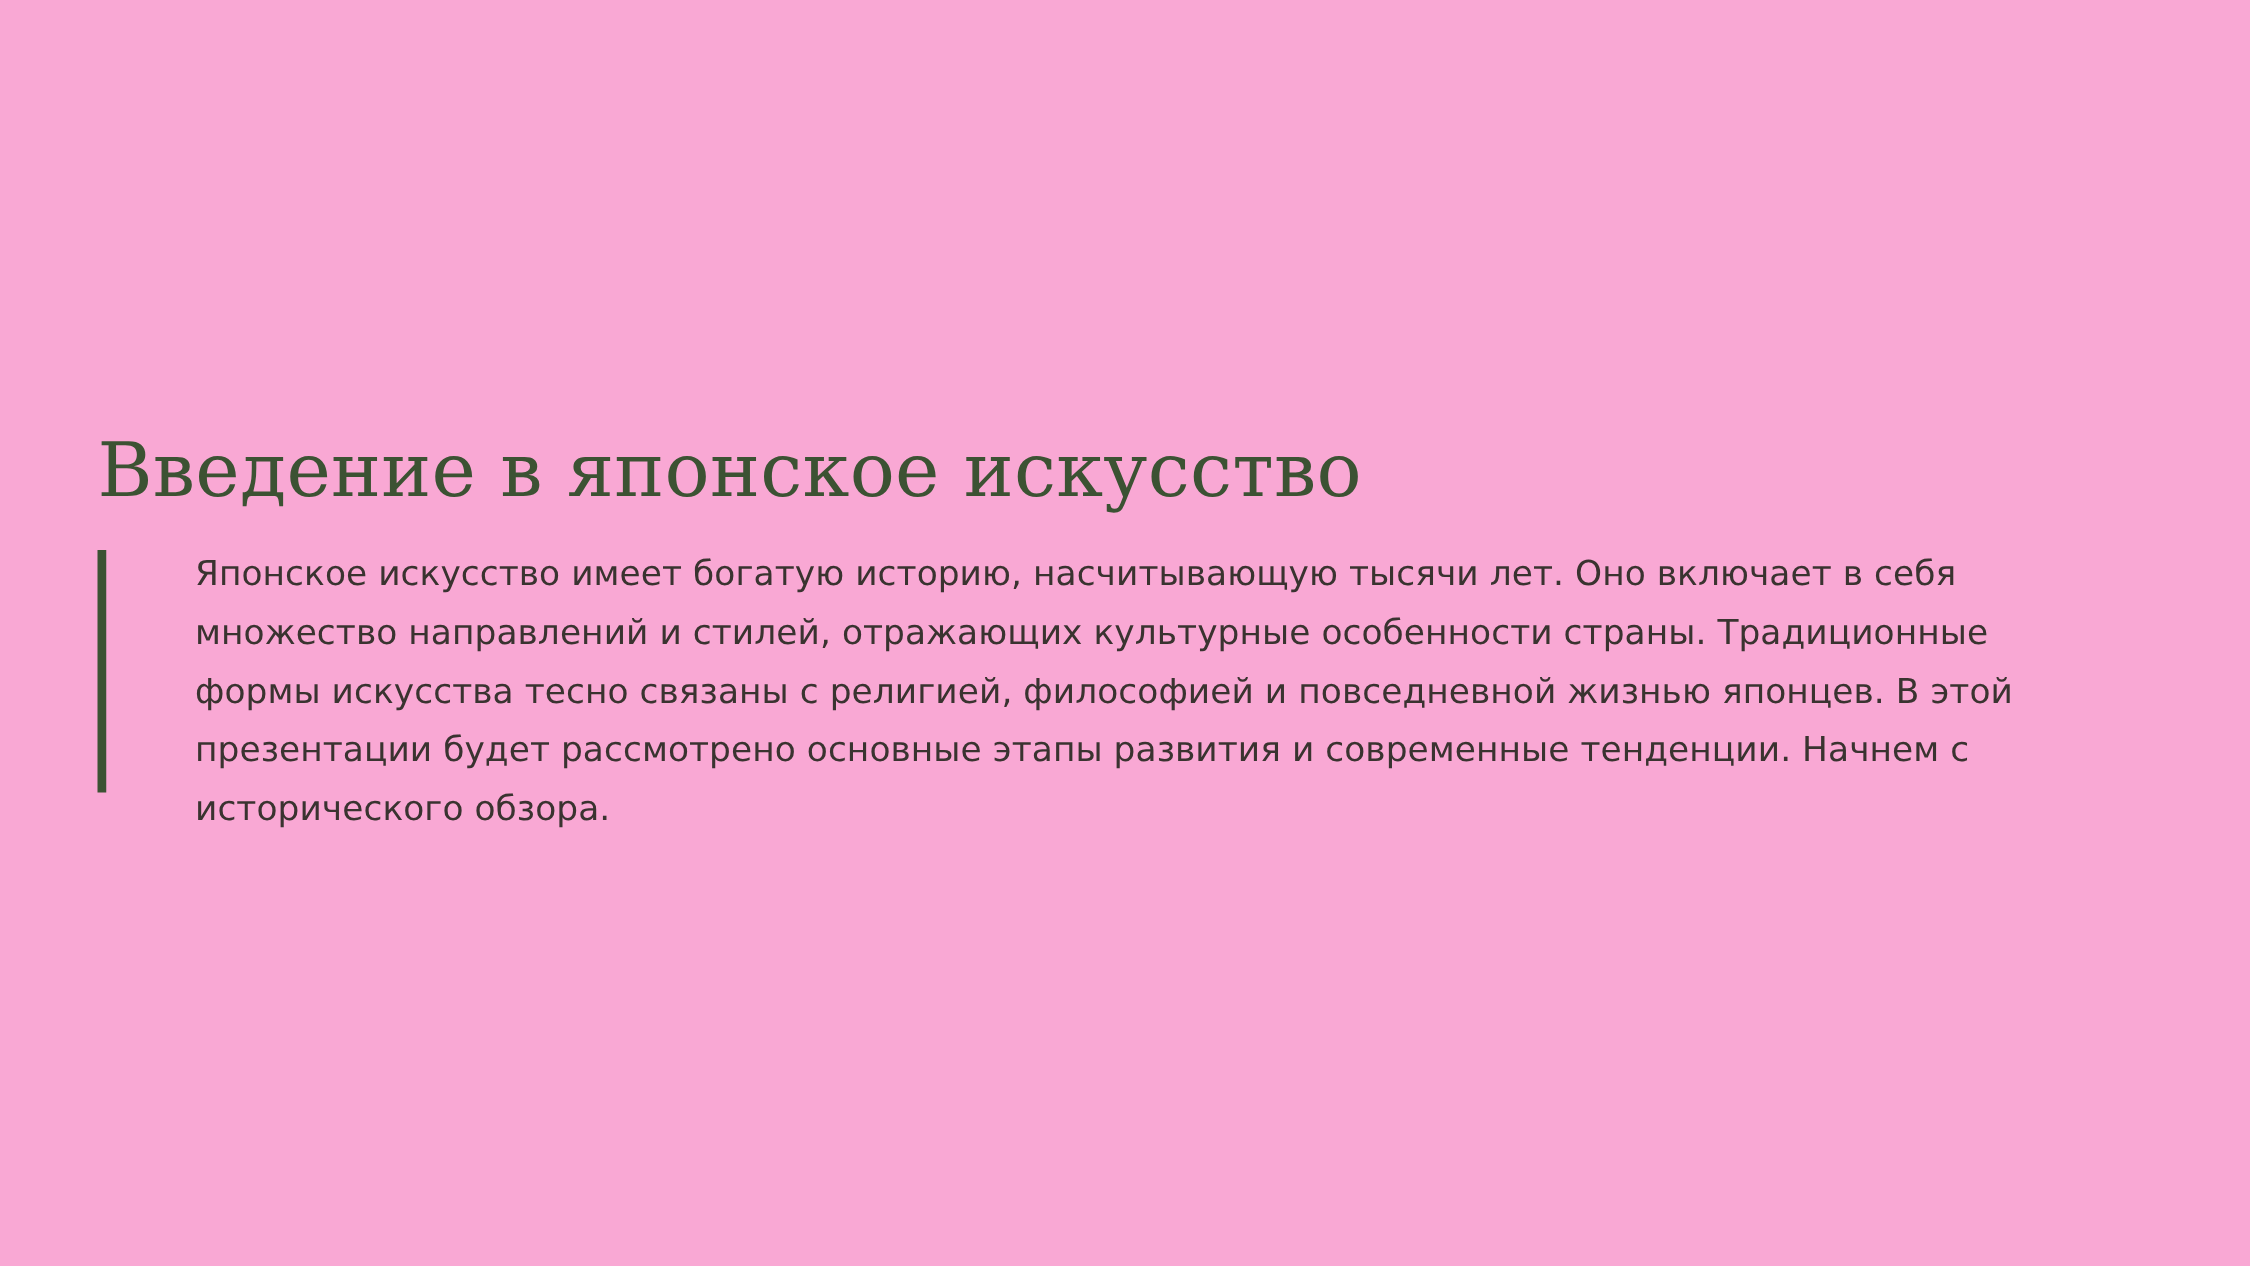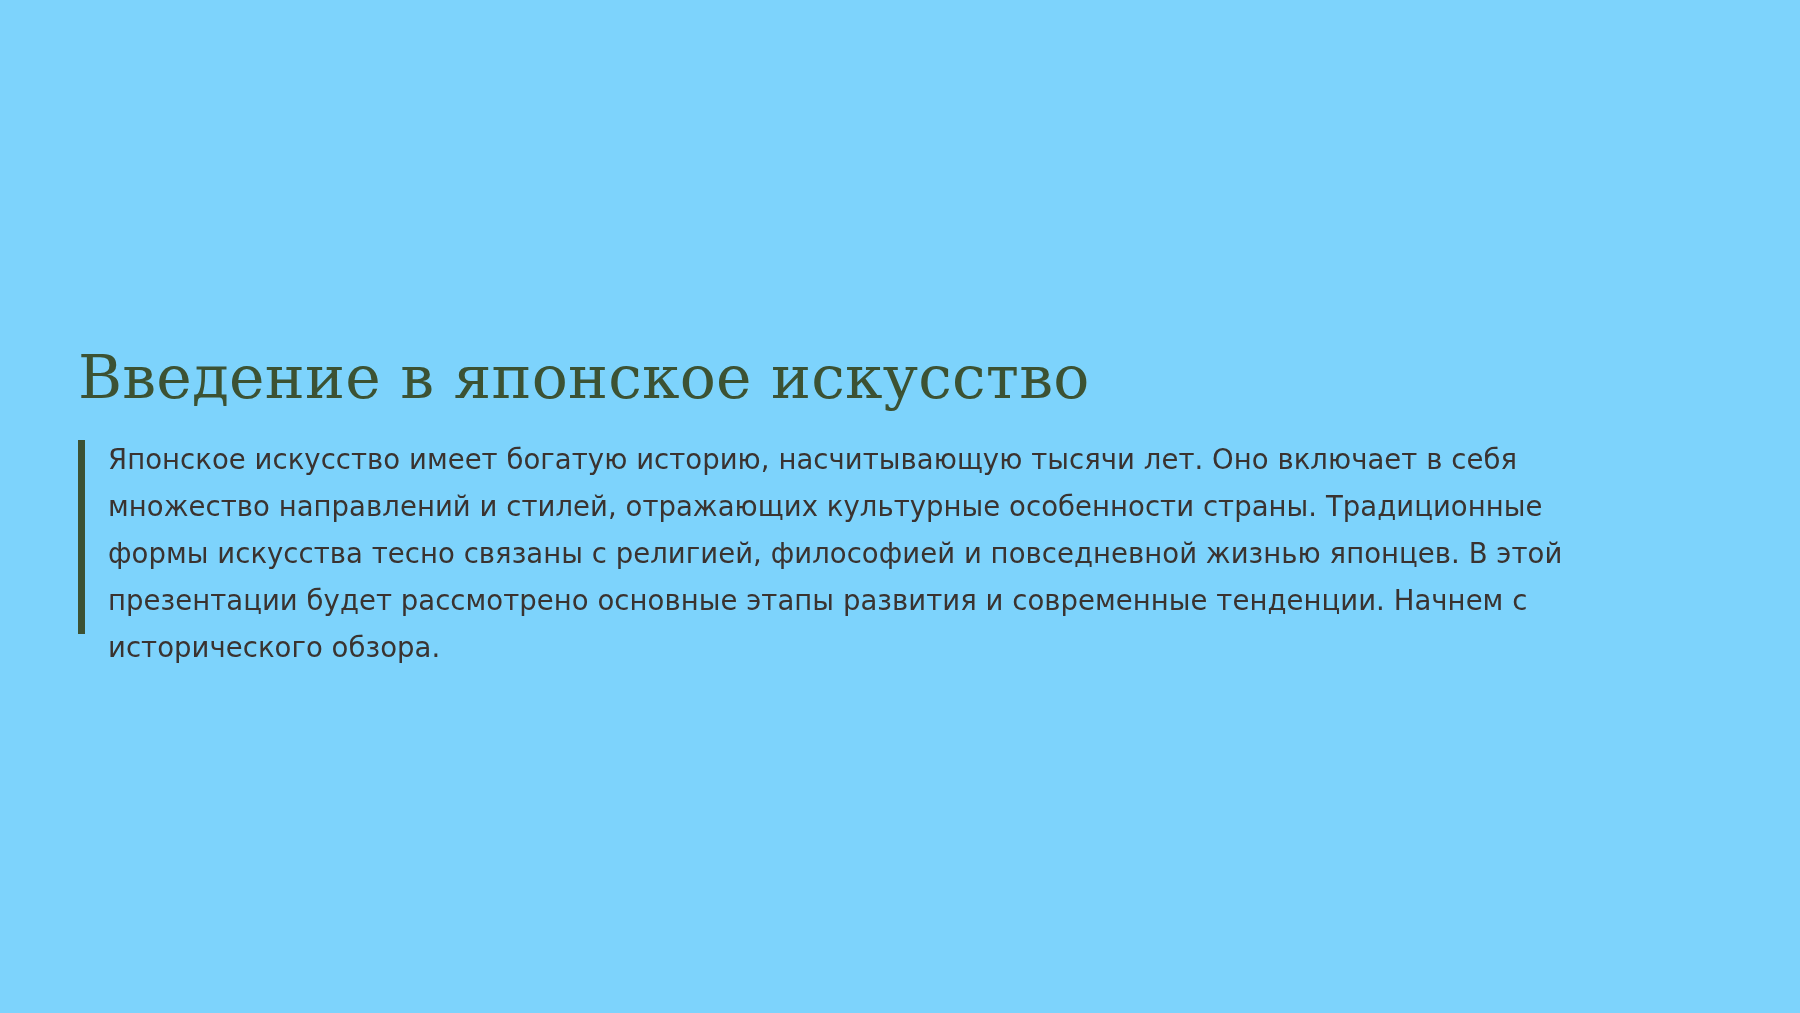--- a/index.html
+++ b/index.html
@@ -11,21 +11,21 @@
     height: 1013px;
     background: #fdf4e6;
     font-family: "Liberation Sans", sans-serif;
     overflow: hidden;
   }
 
   .slide {
     position: relative;
     width: 1800px;
     height: 1013px;
-    background: #7dd3fc;
+    background: #f9a8d4;
     box-sizing: border-box;
   }
 
   .slide-content {
     position: absolute;
     left: 78px;
     top: 345px;
     width: 1640px;
   }
 
@@ -36,21 +36,21 @@
     font-weight: 400;
     color: #3c5233;
     letter-spacing: 0.2px;
     margin: 0 0 26px 0;
     white-space: nowrap;
   }
 
   .body-block {
     position: relative;
     display: block;
-    padding-left: 30px;
+    padding-left: 78px;
   }
 
   .accent-bar {
     position: absolute;
     left: 0;
     top: 4px;
     width: 7px;
     height: 194px;
     background: #3c5233;
     border-radius: 0;

